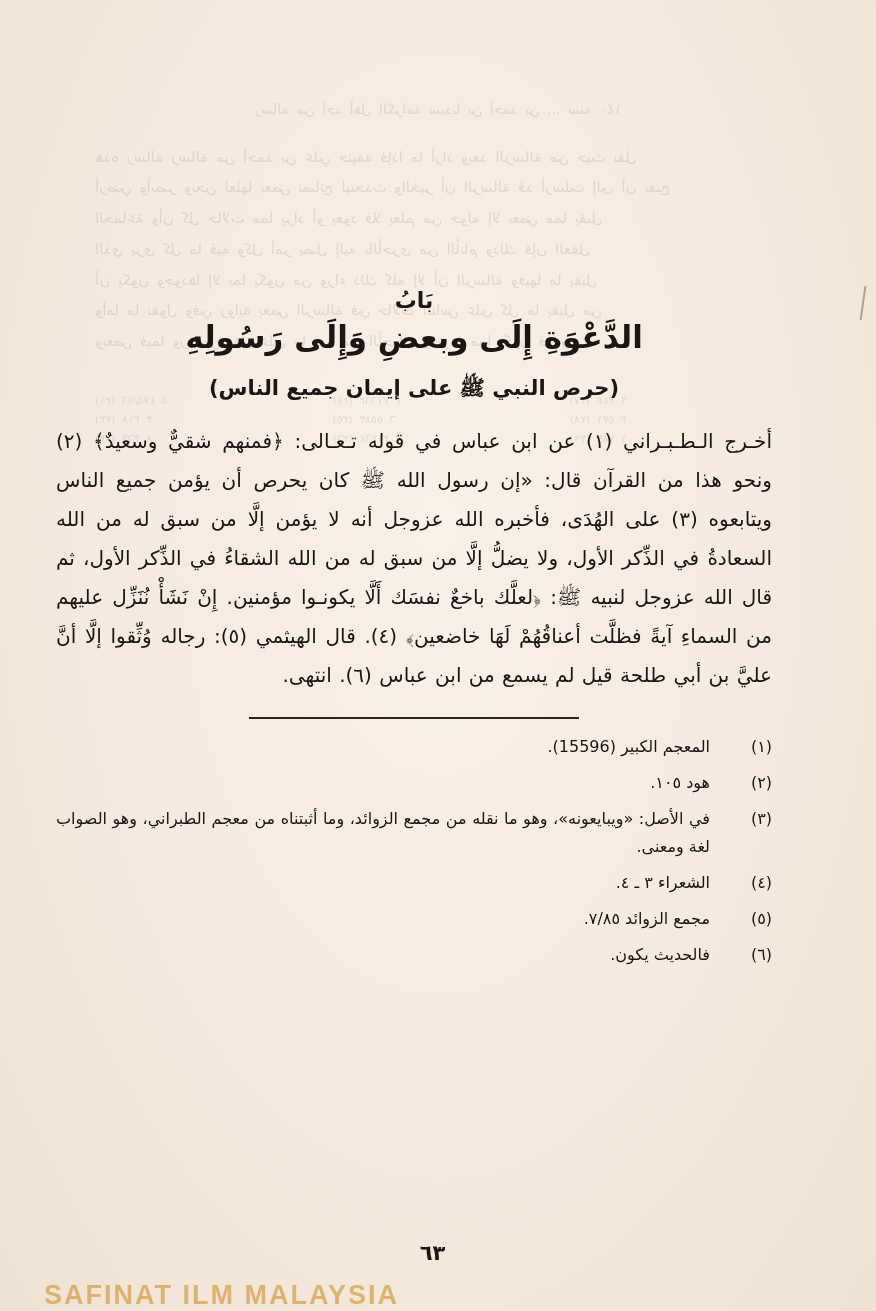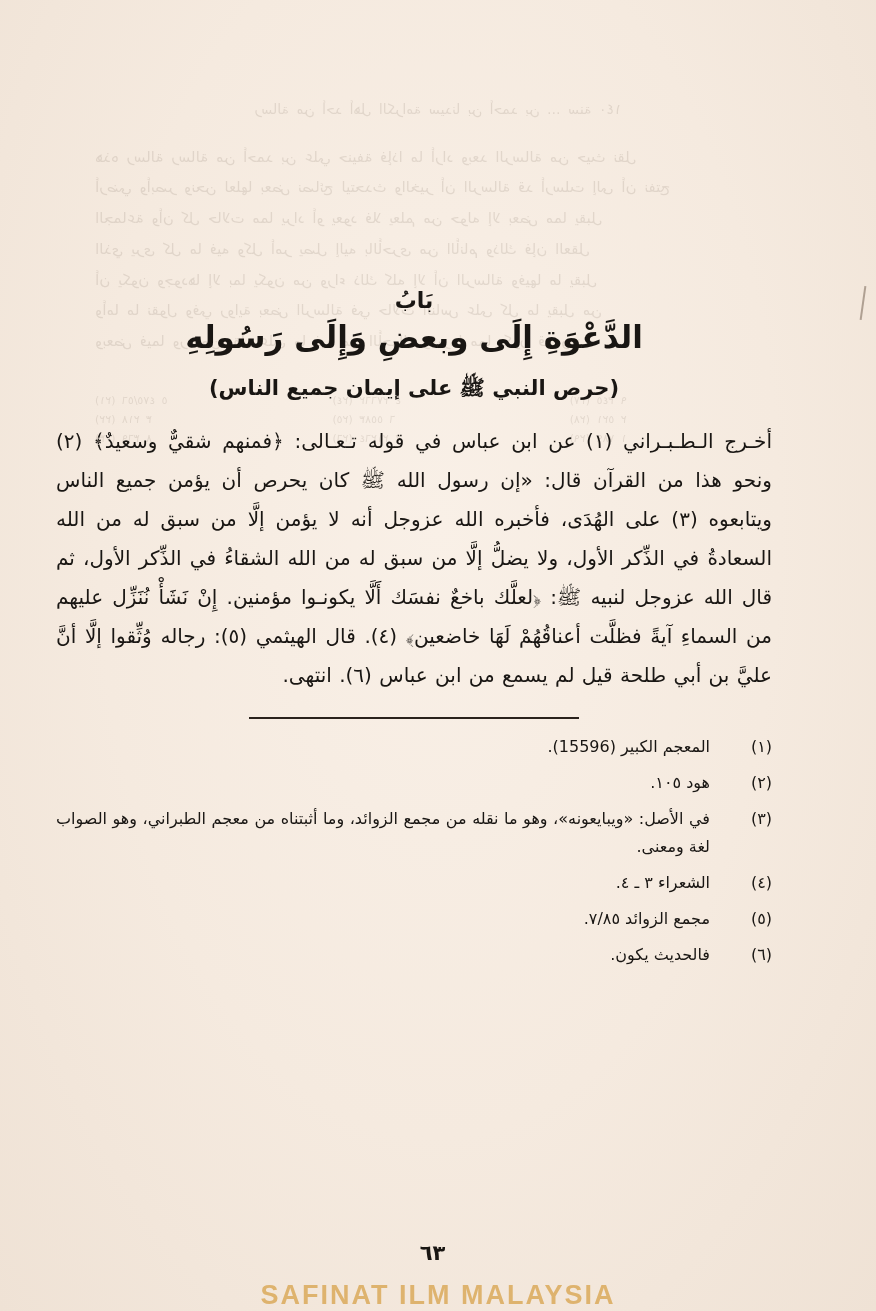--- a/index.html
+++ b/index.html
@@ -133,28 +133,29 @@
     left: 0; right: 11px;
     text-align: center;
     font-size: 21px;
     font-weight: 700;
   }
 
   .watermark {
     position: absolute;
     bottom: 0px;
     left: 0; right: 0;
-    text-align: center;
+    text-align: left;
     font-family: "Liberation Sans", sans-serif;
     font-weight: 700;
     font-size: 27px;
     letter-spacing: 2px;
     color: #d8a24a;
     opacity: 0.75;
     direction: ltr;
+    padding-left: 44px;
   }
   .edge-mark {
     position: absolute;
     top: 286px;
     right: 12px;
     width: 2px;
     height: 34px;
     background: #6b5a49;
     opacity: 0.5;
     transform: rotate(8deg);

